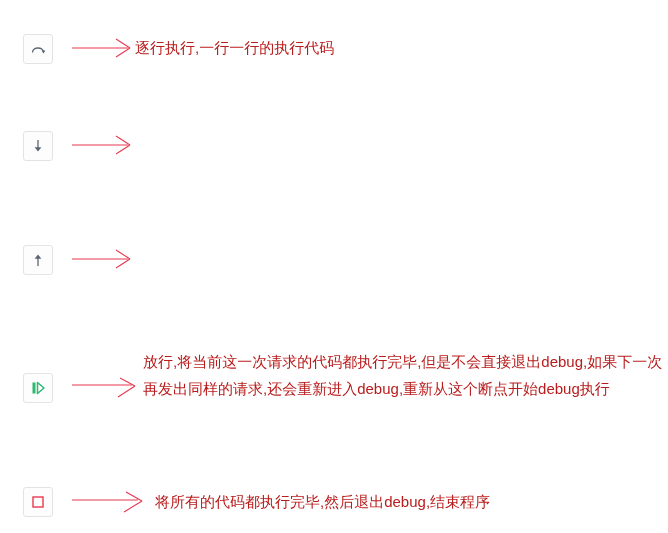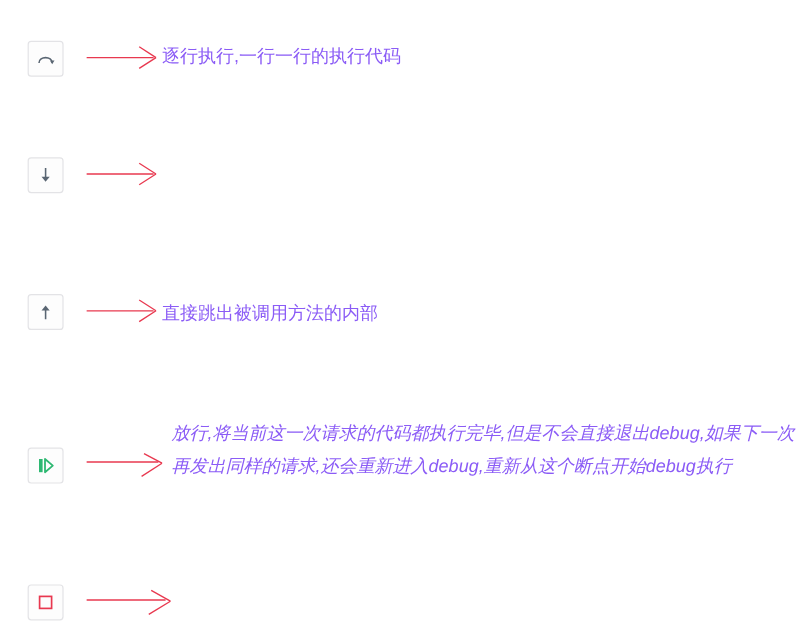--- a/index.html
+++ b/index.html
@@ -34,21 +34,21 @@
   .icon-box svg {
     display: block;
   }
   
   .arrow {
     position: absolute;
   }
   
   .note {
     position: absolute;
-    color: #8b5cf6;
+    color: #b91c1c;
     font-size: 15px;
     line-height: 27px;
     white-space: pre-wrap;
   }
   .note.multiline {
     width: 524px;
   }
 </style>
 </head>
 <body>
@@ -90,43 +90,43 @@
       <polygon points="9,3.5 5.6,7.8 12.4,7.8" fill="#5a6673"></polygon>
     </svg>
   </div>
   <div class="arrow" style="left:72px; top:246px;">
     <svg width="60" height="26" viewBox="0 0 60 26" aria-hidden="true">
       <line x1="0" y1="13" x2="56" y2="13" stroke="#e8384f" stroke-width="1.1"></line>
       <line x1="44" y1="4" x2="58" y2="13" stroke="#e8384f" stroke-width="1.1"></line>
       <line x1="44" y1="22" x2="58" y2="13" stroke="#e8384f" stroke-width="1.1"></line>
     </svg>
   </div>
-  <div class="note" style="left:135px; top:248px;">直接跳出被调用方法的内部</div>
 
   <div class="icon-box" style="left:23px; top:373px;">
     <svg width="18" height="18" viewBox="0 0 18 18" aria-hidden="true">
       <rect x="3.5" y="3.5" width="3" height="11" fill="#2eb872"></rect>
       <polygon points="8.5,3.5 15,9 8.5,14.5" fill="none" stroke="#2eb872" stroke-width="1.5" stroke-linejoin="round"></polygon>
     </svg>
   </div>
   <div class="arrow" style="left:72px; top:377px;">
     <svg width="66" height="26" viewBox="0 0 66 26" aria-hidden="true">
       <line x1="0" y1="8" x2="60" y2="8" stroke="#e8384f" stroke-width="1.1"></line>
       <line x1="48" y1="1" x2="63" y2="9" stroke="#e8384f" stroke-width="1.1"></line>
       <line x1="46" y1="20" x2="63" y2="9" stroke="#e8384f" stroke-width="1.1"></line>
     </svg>
   </div>
-  <div class="note multiline" style="left:143px; top:348px;font-style:italic;">放行,将当前这一次请求的代码都执行完毕,但是不会直接退出debug,如果下一次再发出同样的请求,还会重新进入debug,重新从这个断点开始debug执行</div>
+  <div class="note multiline" style="left:143px; top:348px;">放行,将当前这一次请求的代码都执行完毕,但是不会直接退出debug,如果下一次再发出同样的请求,还会重新进入debug,重新从这个断点开始debug执行</div>
 
   <div class="icon-box" style="left:23px; top:487px;">
     <svg width="18" height="18" viewBox="0 0 18 18" aria-hidden="true">
       <rect x="4" y="4" width="10" height="10" fill="none" stroke="#e8384f" stroke-width="1.4"></rect>
     </svg>
   </div>
   <div class="arrow" style="left:72px; top:488px;">
     <svg width="78" height="28" viewBox="0 0 78 28" aria-hidden="true">
       <line x1="0" y1="12" x2="66" y2="12" stroke="#e8384f" stroke-width="1.1"></line>
       <line x1="54" y1="4" x2="70" y2="13" stroke="#e8384f" stroke-width="1.1"></line>
       <line x1="52" y1="24" x2="70" y2="13" stroke="#e8384f" stroke-width="1.1"></line>
     </svg>
   </div>
+  <div class="note" style="left:155px; top:488px;">将所有的代码都执行完毕,然后退出debug,结束程序</div>
 
 </div>
 
 </body></html>

